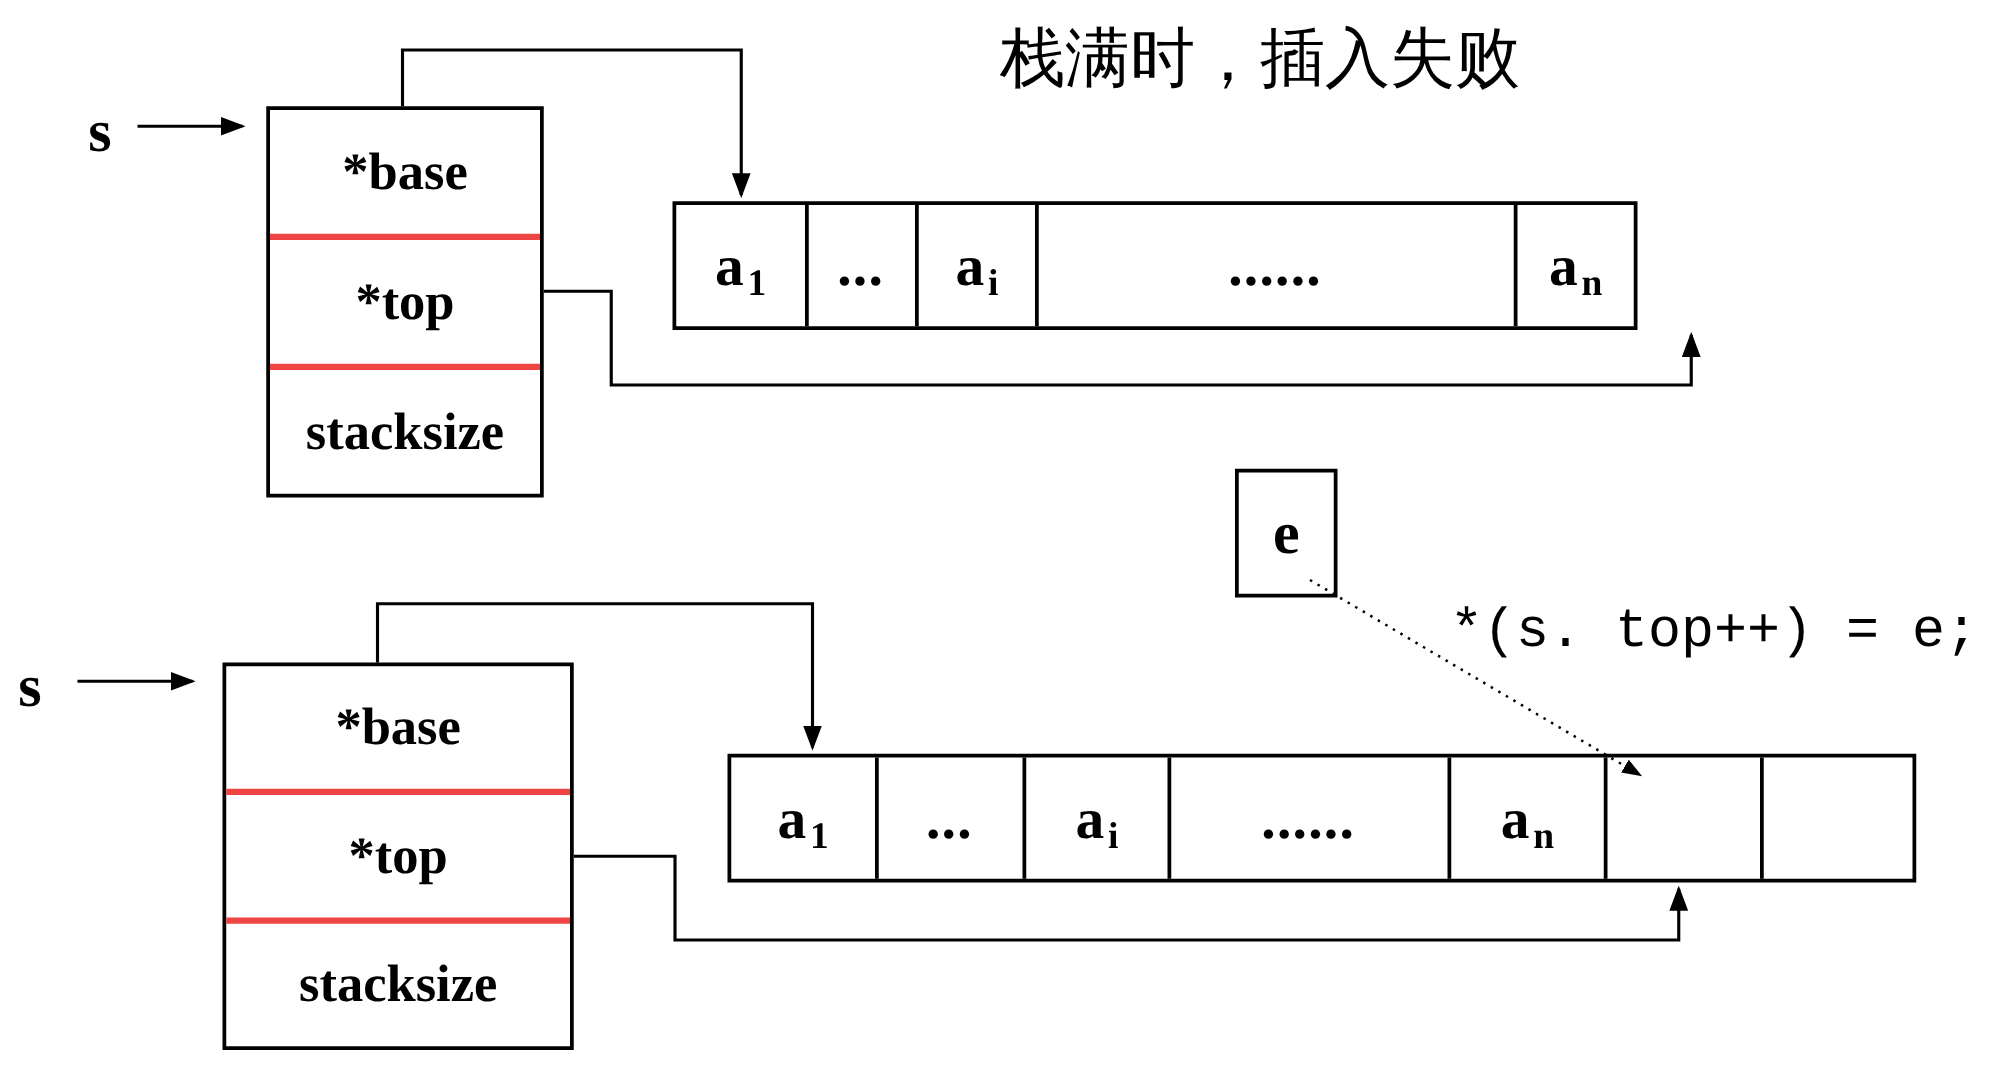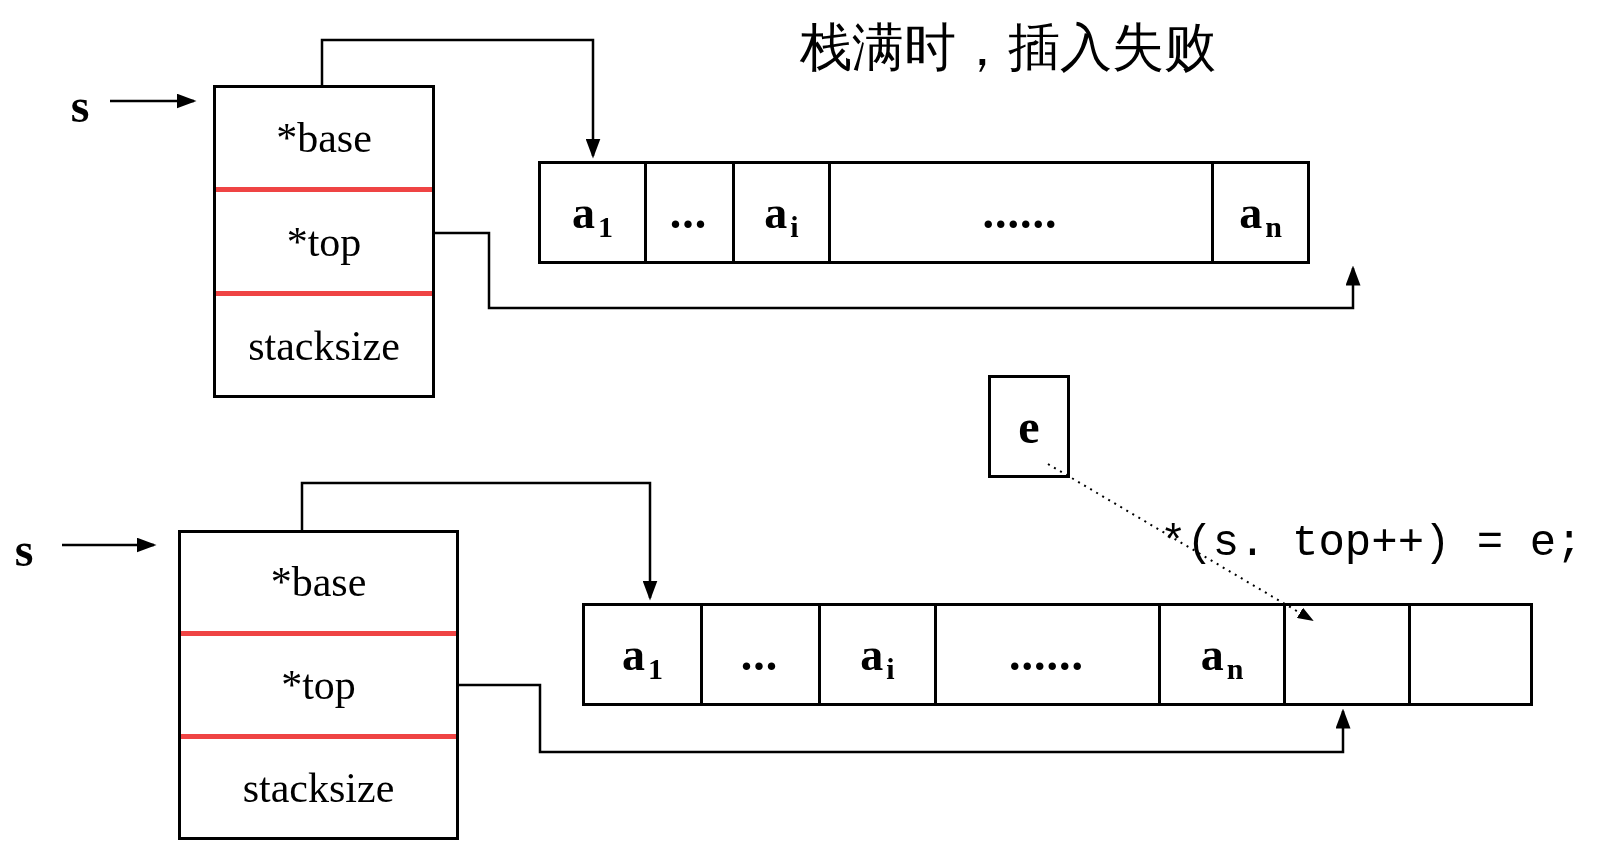--- a/index.html
+++ b/index.html
@@ -3,35 +3,35 @@
 <meta charset="utf-8">
 <style>
   html,body{margin:0;padding:0;background:#fff;}
   .canvas{
     position:relative;width:1607px;height:865px;background:#ffffff;
     font-family:"Liberation Serif",serif;color:#000;overflow:hidden;
   }
   .box{position:absolute;border:3px solid #000;box-sizing:border-box;background:#fff;}
   .struct{display:flex;flex-direction:column;}
   .srow{flex:1;display:flex;align-items:center;justify-content:center;
-        font-weight:normal;font-size:42px;line-height:1;}
+        font-weight:bold;font-size:42px;line-height:1;}
   .srow + .srow{border-top:5px solid #ef4444;}
   .array{display:flex;}
   .cell{display:flex;align-items:center;justify-content:center;
         font-weight:bold;font-size:46px;line-height:1;flex-shrink:0;box-sizing:border-box;}
   .cell + .cell{border-left:3px solid #000;}
   .cell .sub{font-size:30px;position:relative;top:14px;margin-left:2px;}
   .cell .base{letter-spacing:1px;}
   .pointer-label{position:absolute;font-weight:bold;font-size:48px;line-height:1;
                  width:48px;text-align:center;}
   .title{position:absolute;left:800px;top:14px;width:400px;text-align:center;
          font-size:52px;line-height:1.3;white-space:nowrap;}
   .code{position:absolute;left:1160px;top:476px;
         font-family:"Liberation Mono",monospace;font-size:44px;line-height:1.4;
-        white-space:nowrap;margin-top:37px;}
+        white-space:nowrap;}
   .ebox{display:flex;align-items:center;justify-content:center;
         font-weight:bold;font-size:48px;}
   svg.wires{position:absolute;left:0;top:0;pointer-events:none;}
   svg.wires polyline, svg.wires line{fill:none;stroke:#000;}
 </style>
 </head>
 <body>
 
 <div class="canvas">
 

